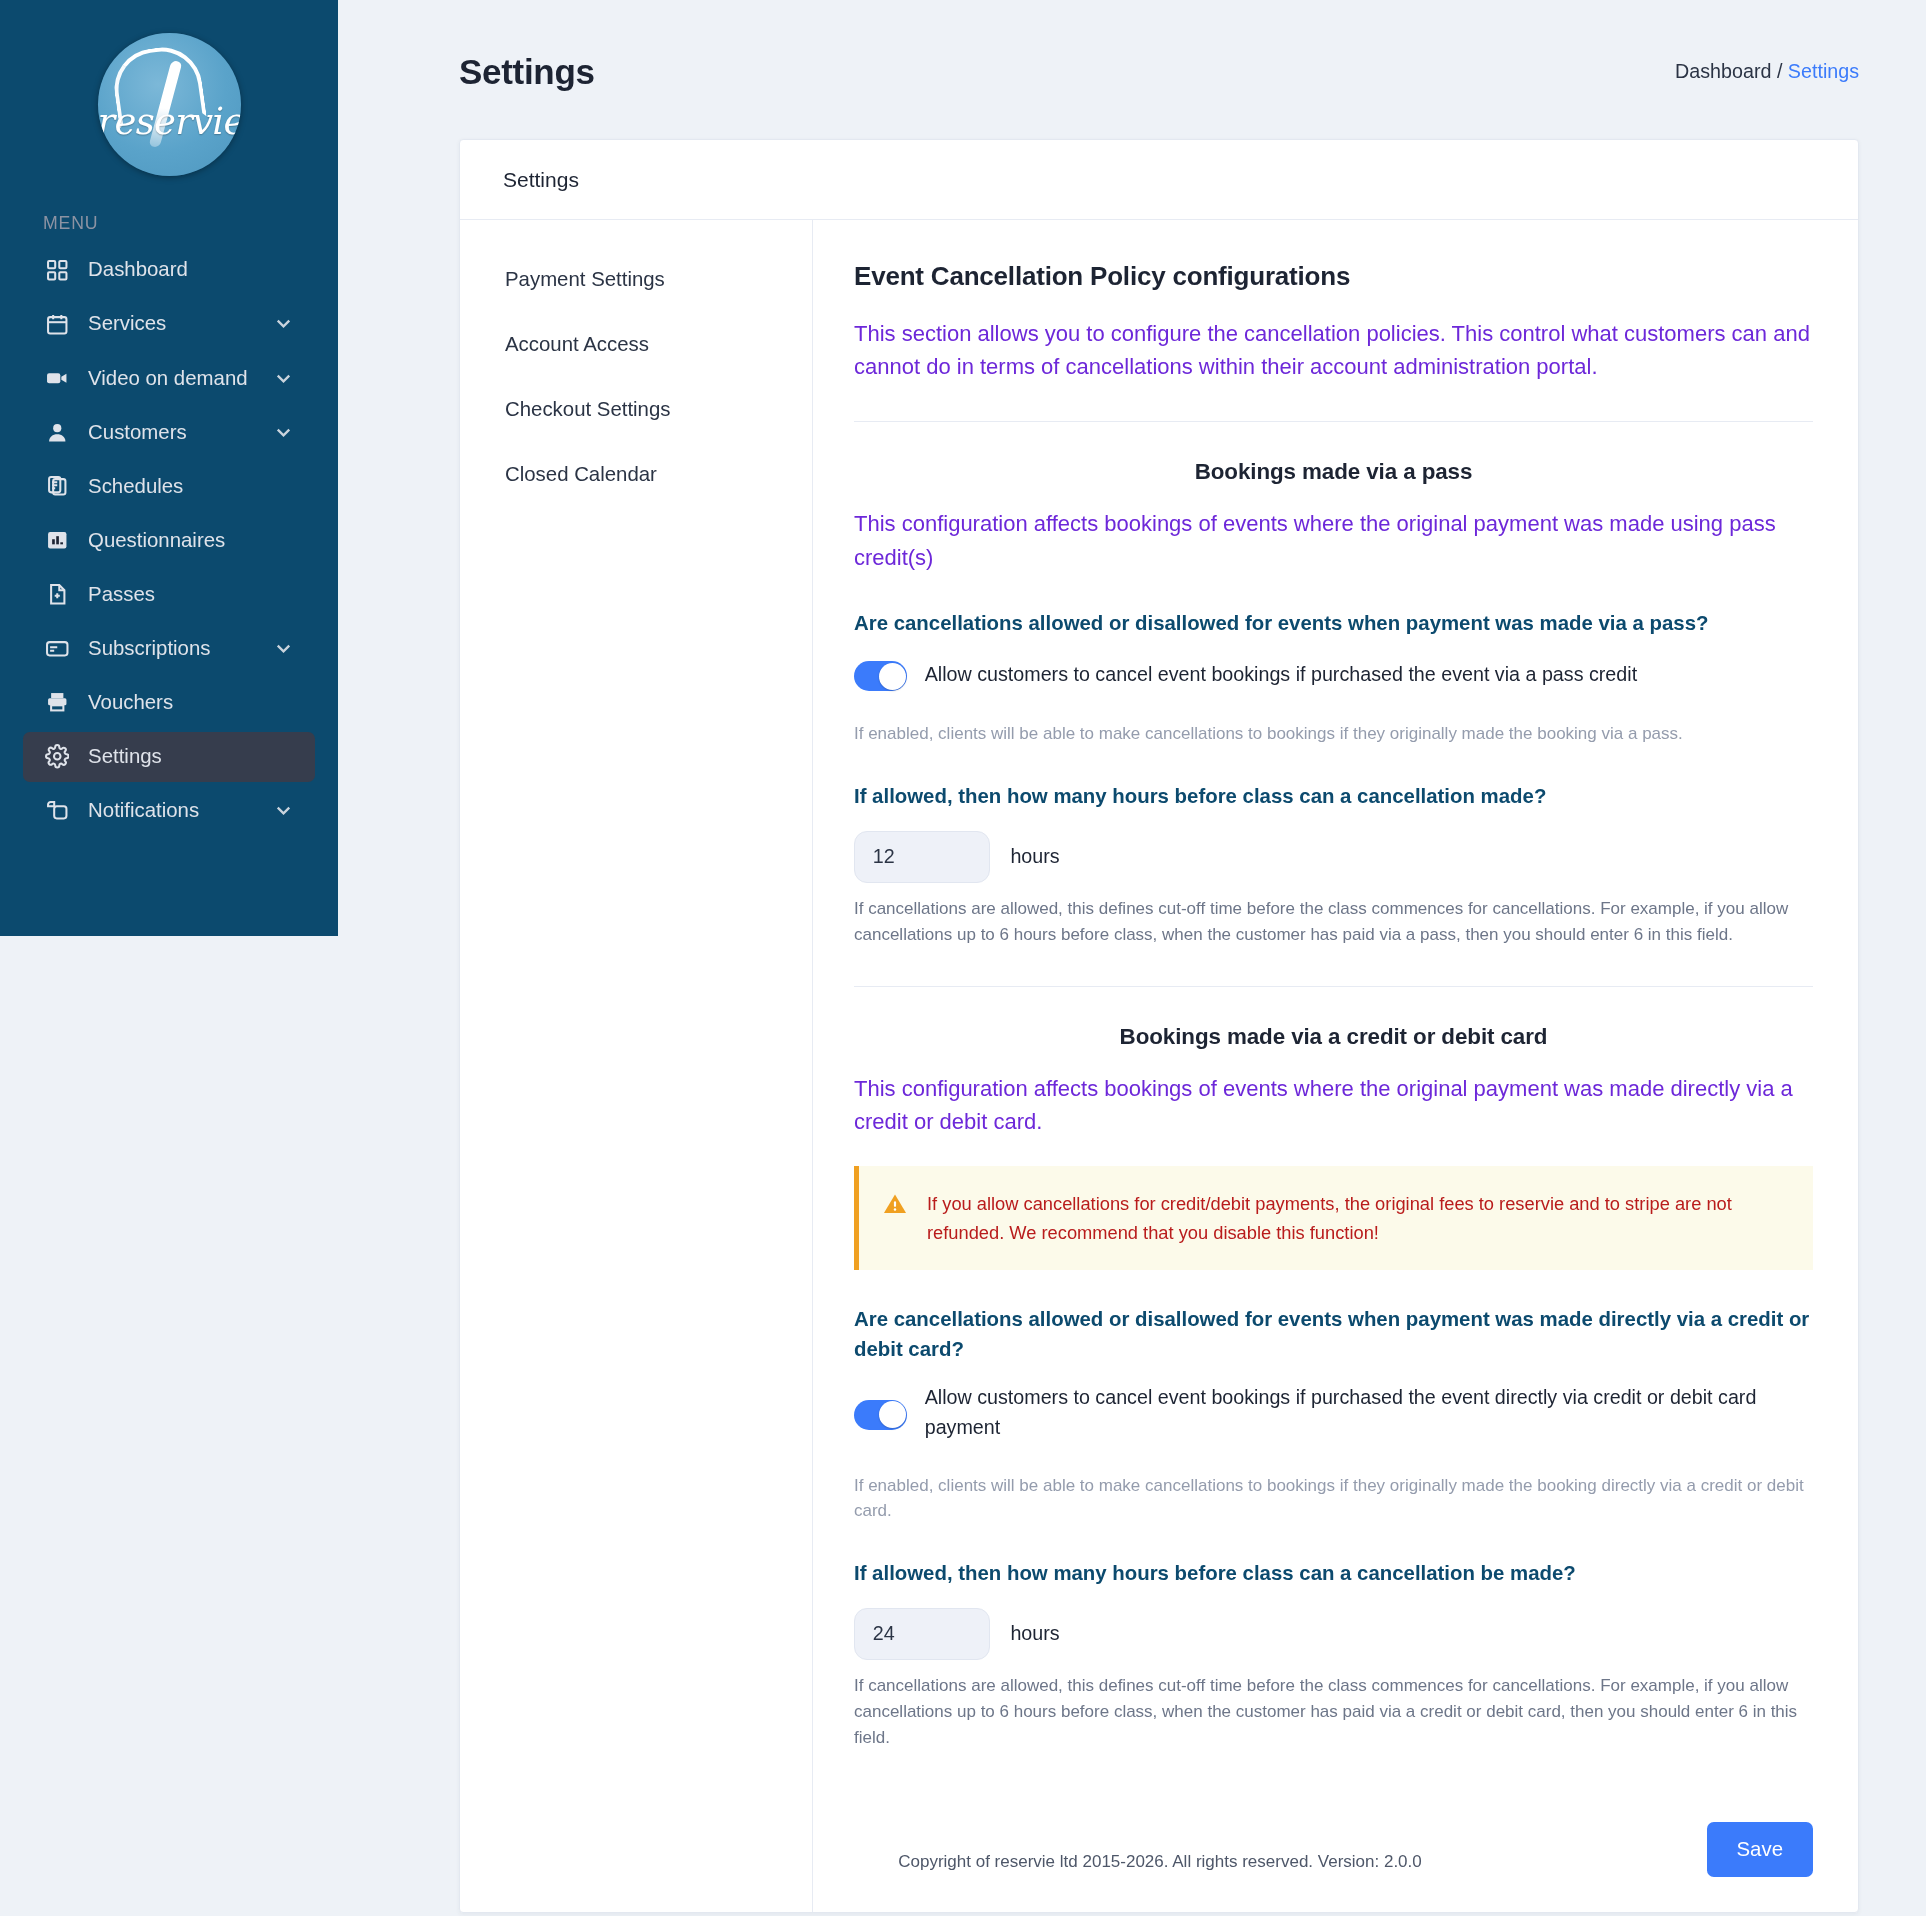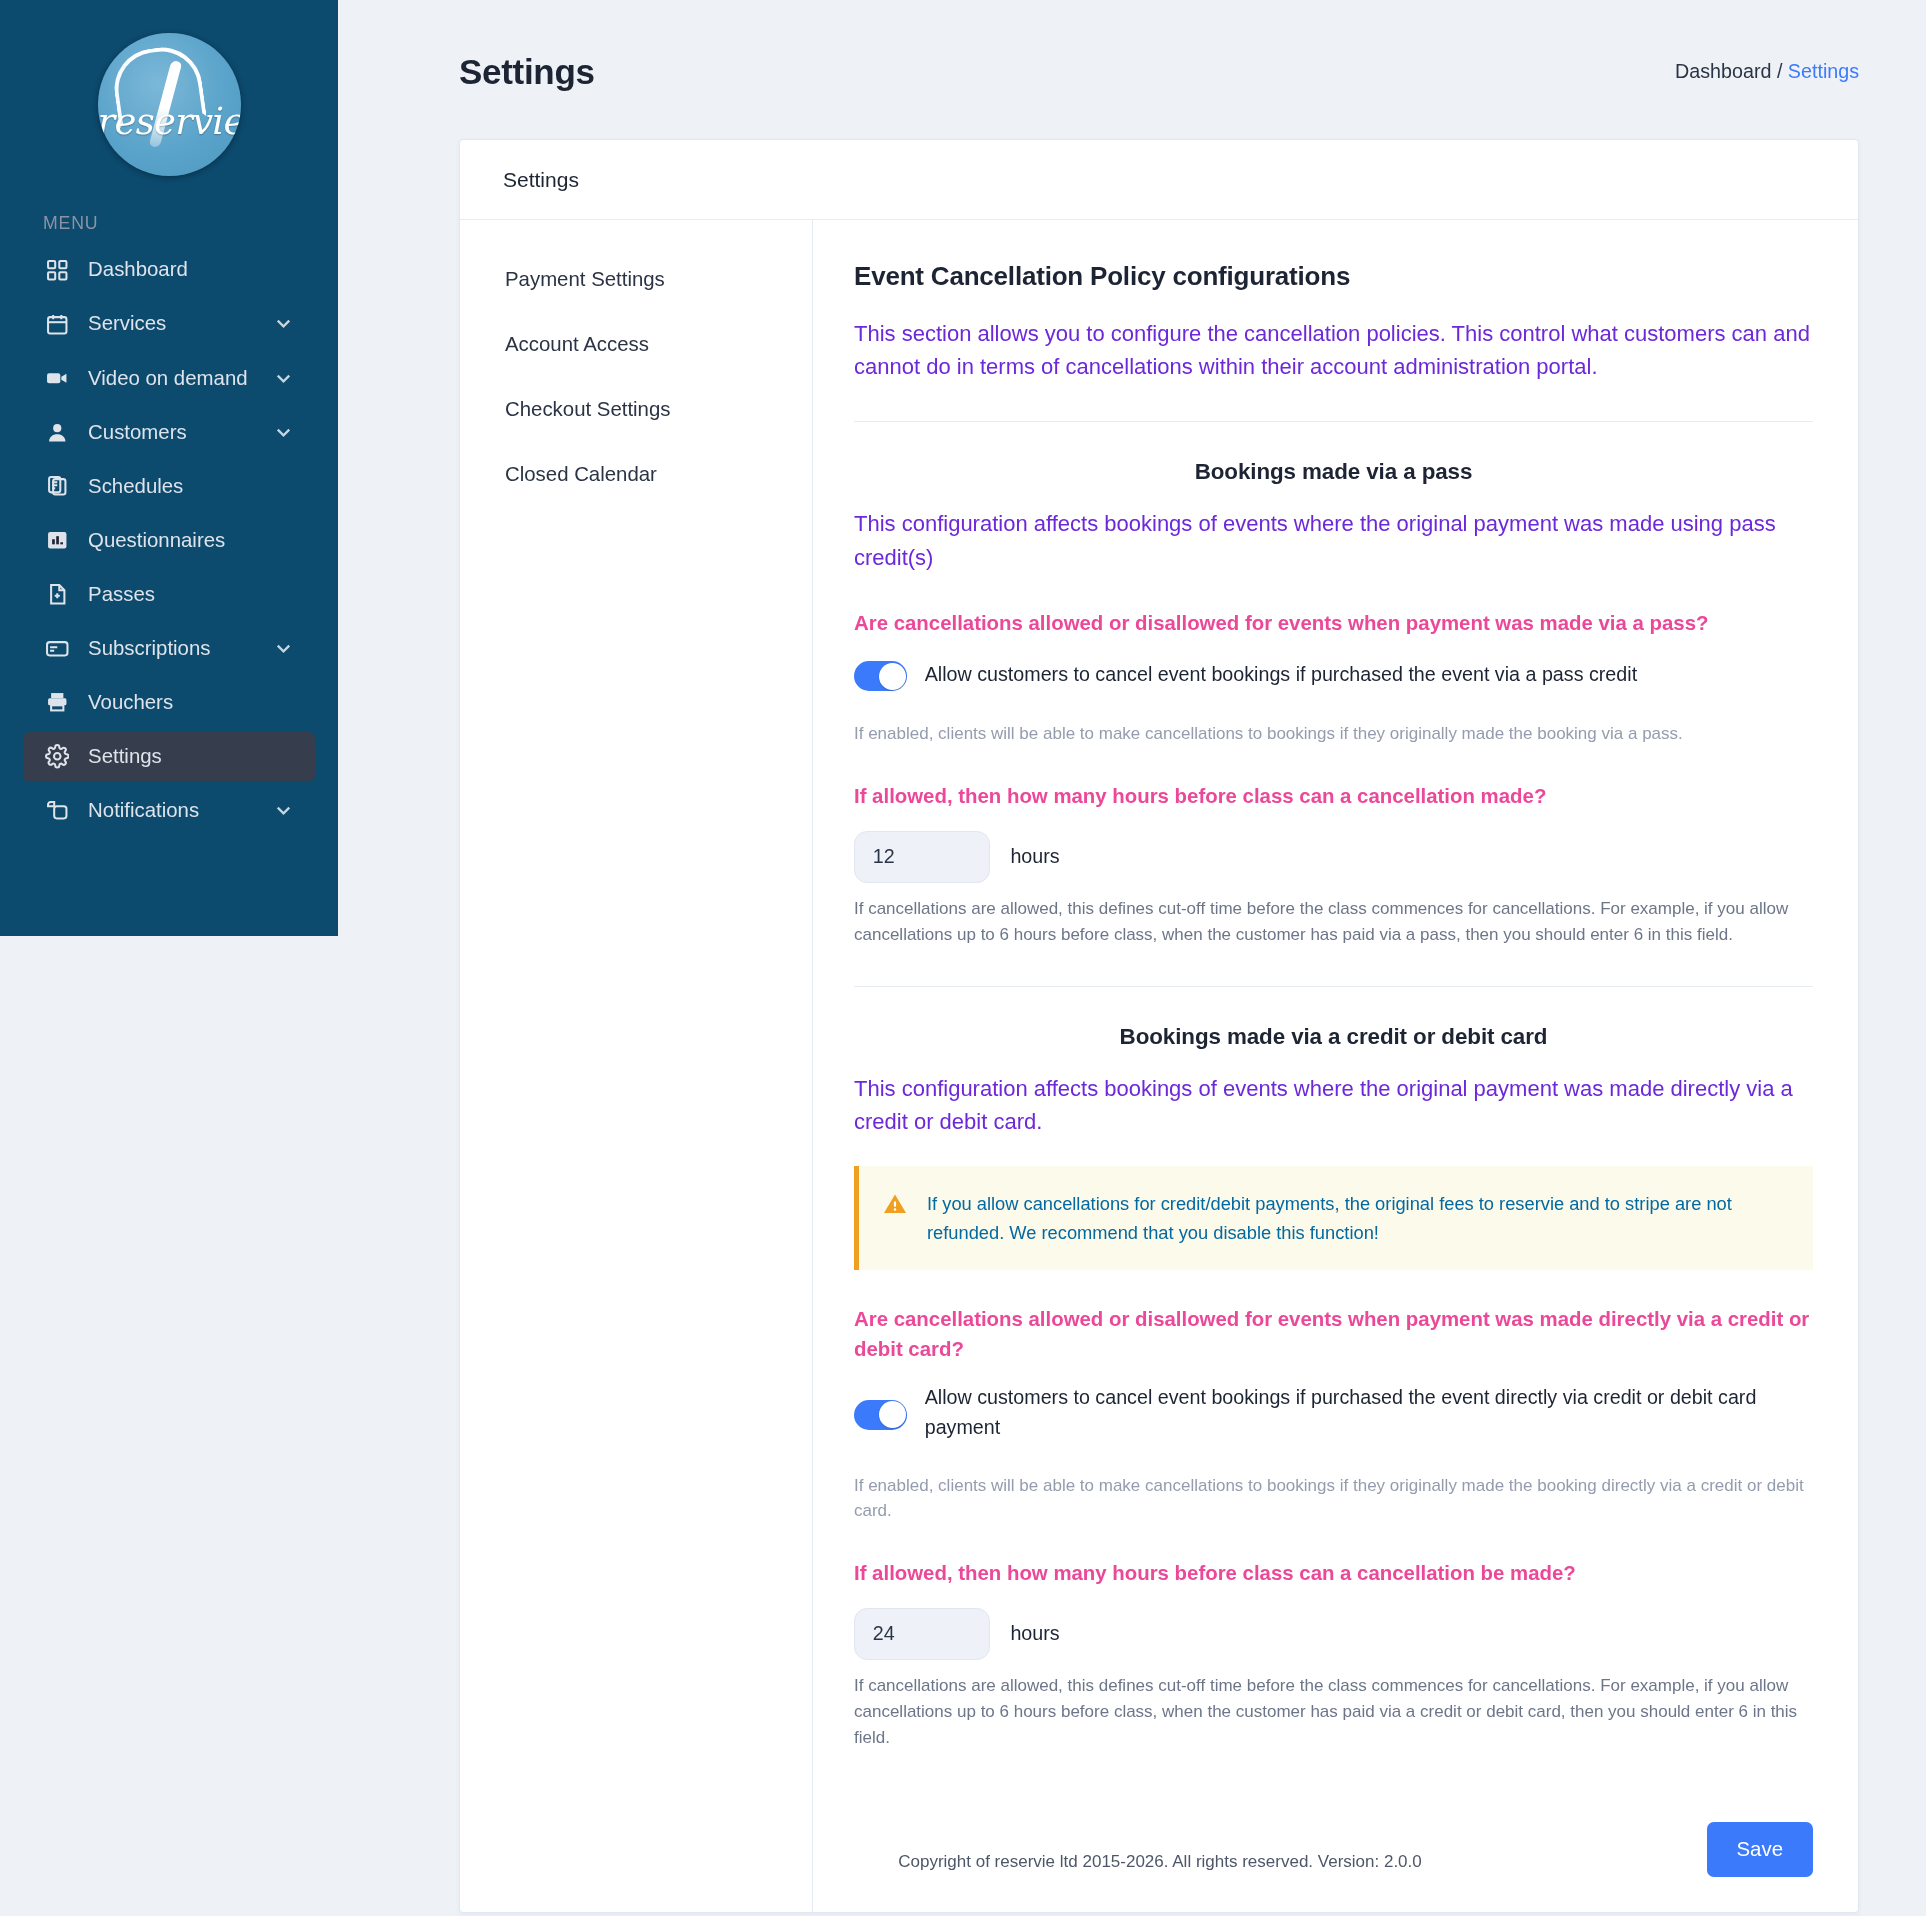--- a/index.html
+++ b/index.html
@@ -148,21 +148,21 @@
     border-left-color: #3b7bfb;
   }
 
   .settings-panel { flex: 1 1 auto; padding: 41px 45px 35px 41px; }
 
   h2.sec-title { font-size: 26px; font-weight: bold; color: #1d2433; margin-bottom: 24.5px; letter-spacing: -0.2px; }
   h3.sub-title { font-size: 22.4px; font-weight: bold; color: #1d2433; margin-bottom: 22px; letter-spacing: -0.1px; text-align: center; }
   p.body-text { font-size: 22px; line-height: 1.52; color: #6d28d9; max-width: 971px; }
   p.helper { font-size: 17px; line-height: 1.52; color: #949cad; max-width: 978px; margin-top: 30px; }
   p.helper-dark { font-size: 17px; line-height: 1.52; color: #6d7689; max-width: 978px; margin-top: 13.6px; }
-  .q-label { font-size: 20.4px; font-weight: bold; color: #ec4899; line-height: 1.45; margin-top: 35px; max-width: 978px; }
+  .q-label { font-size: 20.4px; font-weight: bold; color: #0c4a6e; line-height: 1.45; margin-top: 35px; max-width: 978px; }
   hr.sep { border: none; border-top: 0.7px solid #e7ebf3; margin: 38px 0 37px 0; }
 
   .toggle-row { display: flex; align-items: center; margin-top: 19px; }
   .switch {
     flex: 0 0 auto;
     width: 53px; height: 30px;
     border-radius: 15px;
     background: #3b7bfb;
     position: relative;
     margin-right: 17.7px;
@@ -194,21 +194,21 @@
 
   .alert {
     margin-top: 27px;
     background: #fcfaea;
     border-left: 5.4px solid #f0a021;
     padding: 23px 27px 23px 23px;
     display: flex;
     align-items: flex-start;
   }
   .alert .warn-ic { flex: 0 0 auto; width: 26px; height: 26px; margin-right: 19px; margin-top: 2.7px; }
-  .alert .alert-text { font-size: 18.3px; line-height: 1.6; color: #0369a1; max-width: 876px; }
+  .alert .alert-text { font-size: 18.3px; line-height: 1.6; color: #b91c1c; max-width: 876px; }
 
   .save-row { display: flex; justify-content: flex-end; margin-top: 71px; }
   .save-btn {
     background: #3b7bfb;
     color: #fff;
     border: none;
     border-radius: 6.8px;
     font-size: 20.4px;
     padding: 16.3px 30px;
     cursor: pointer;

